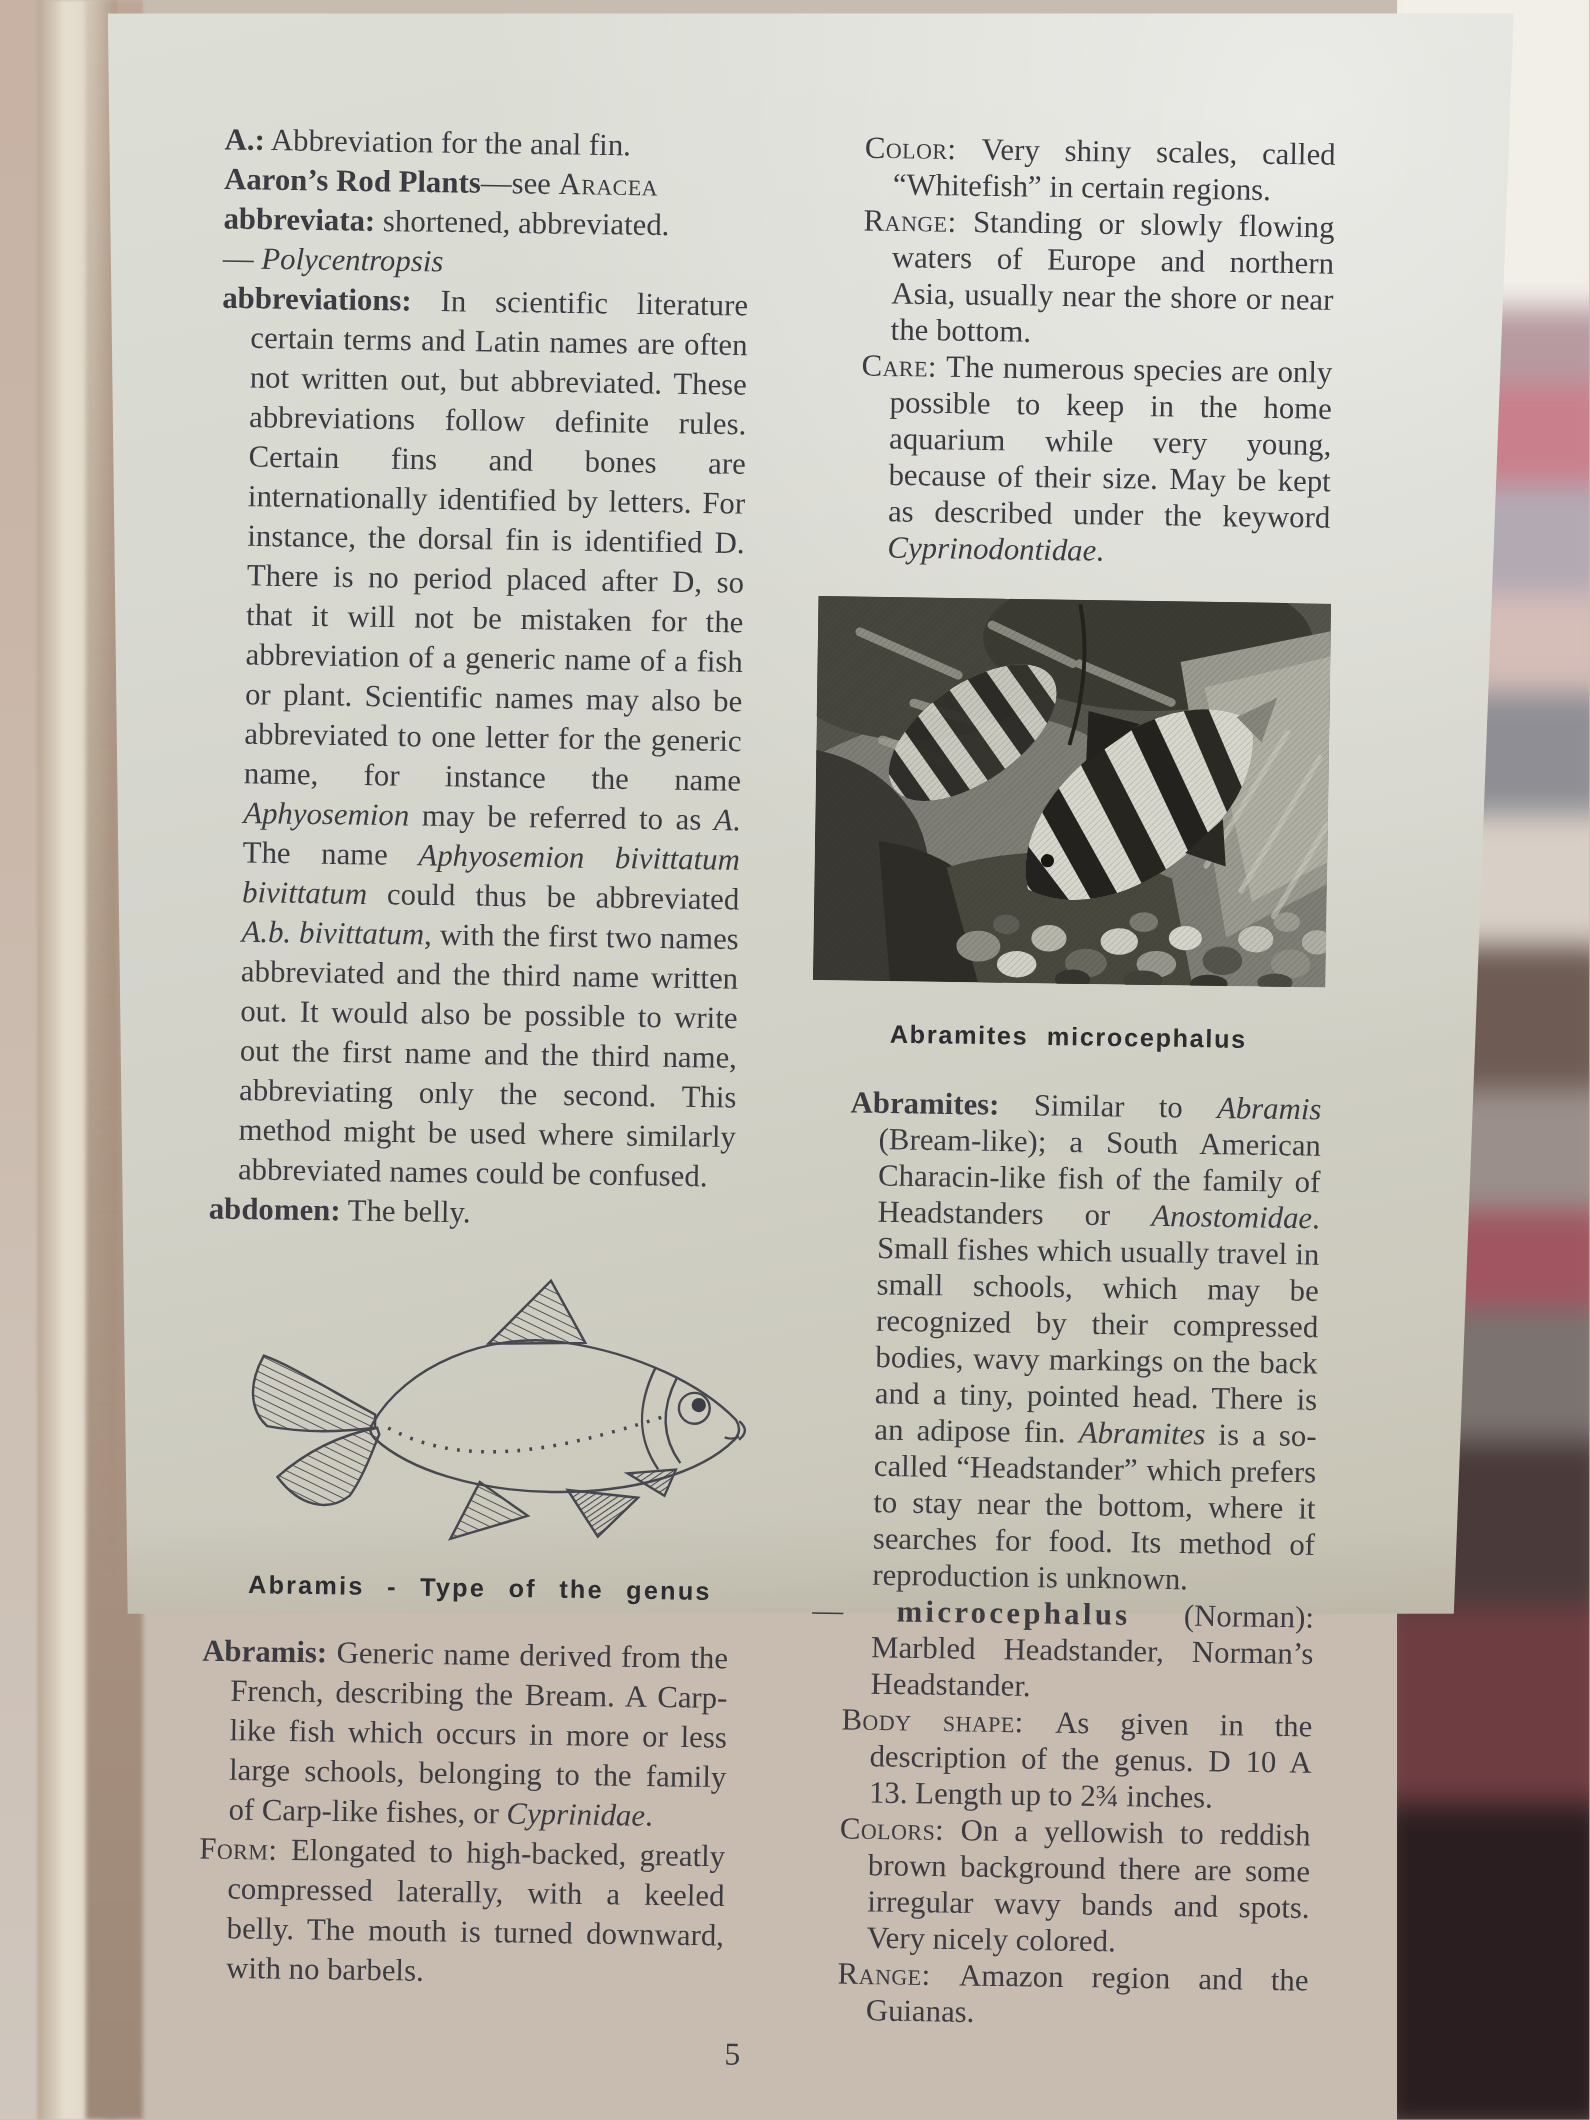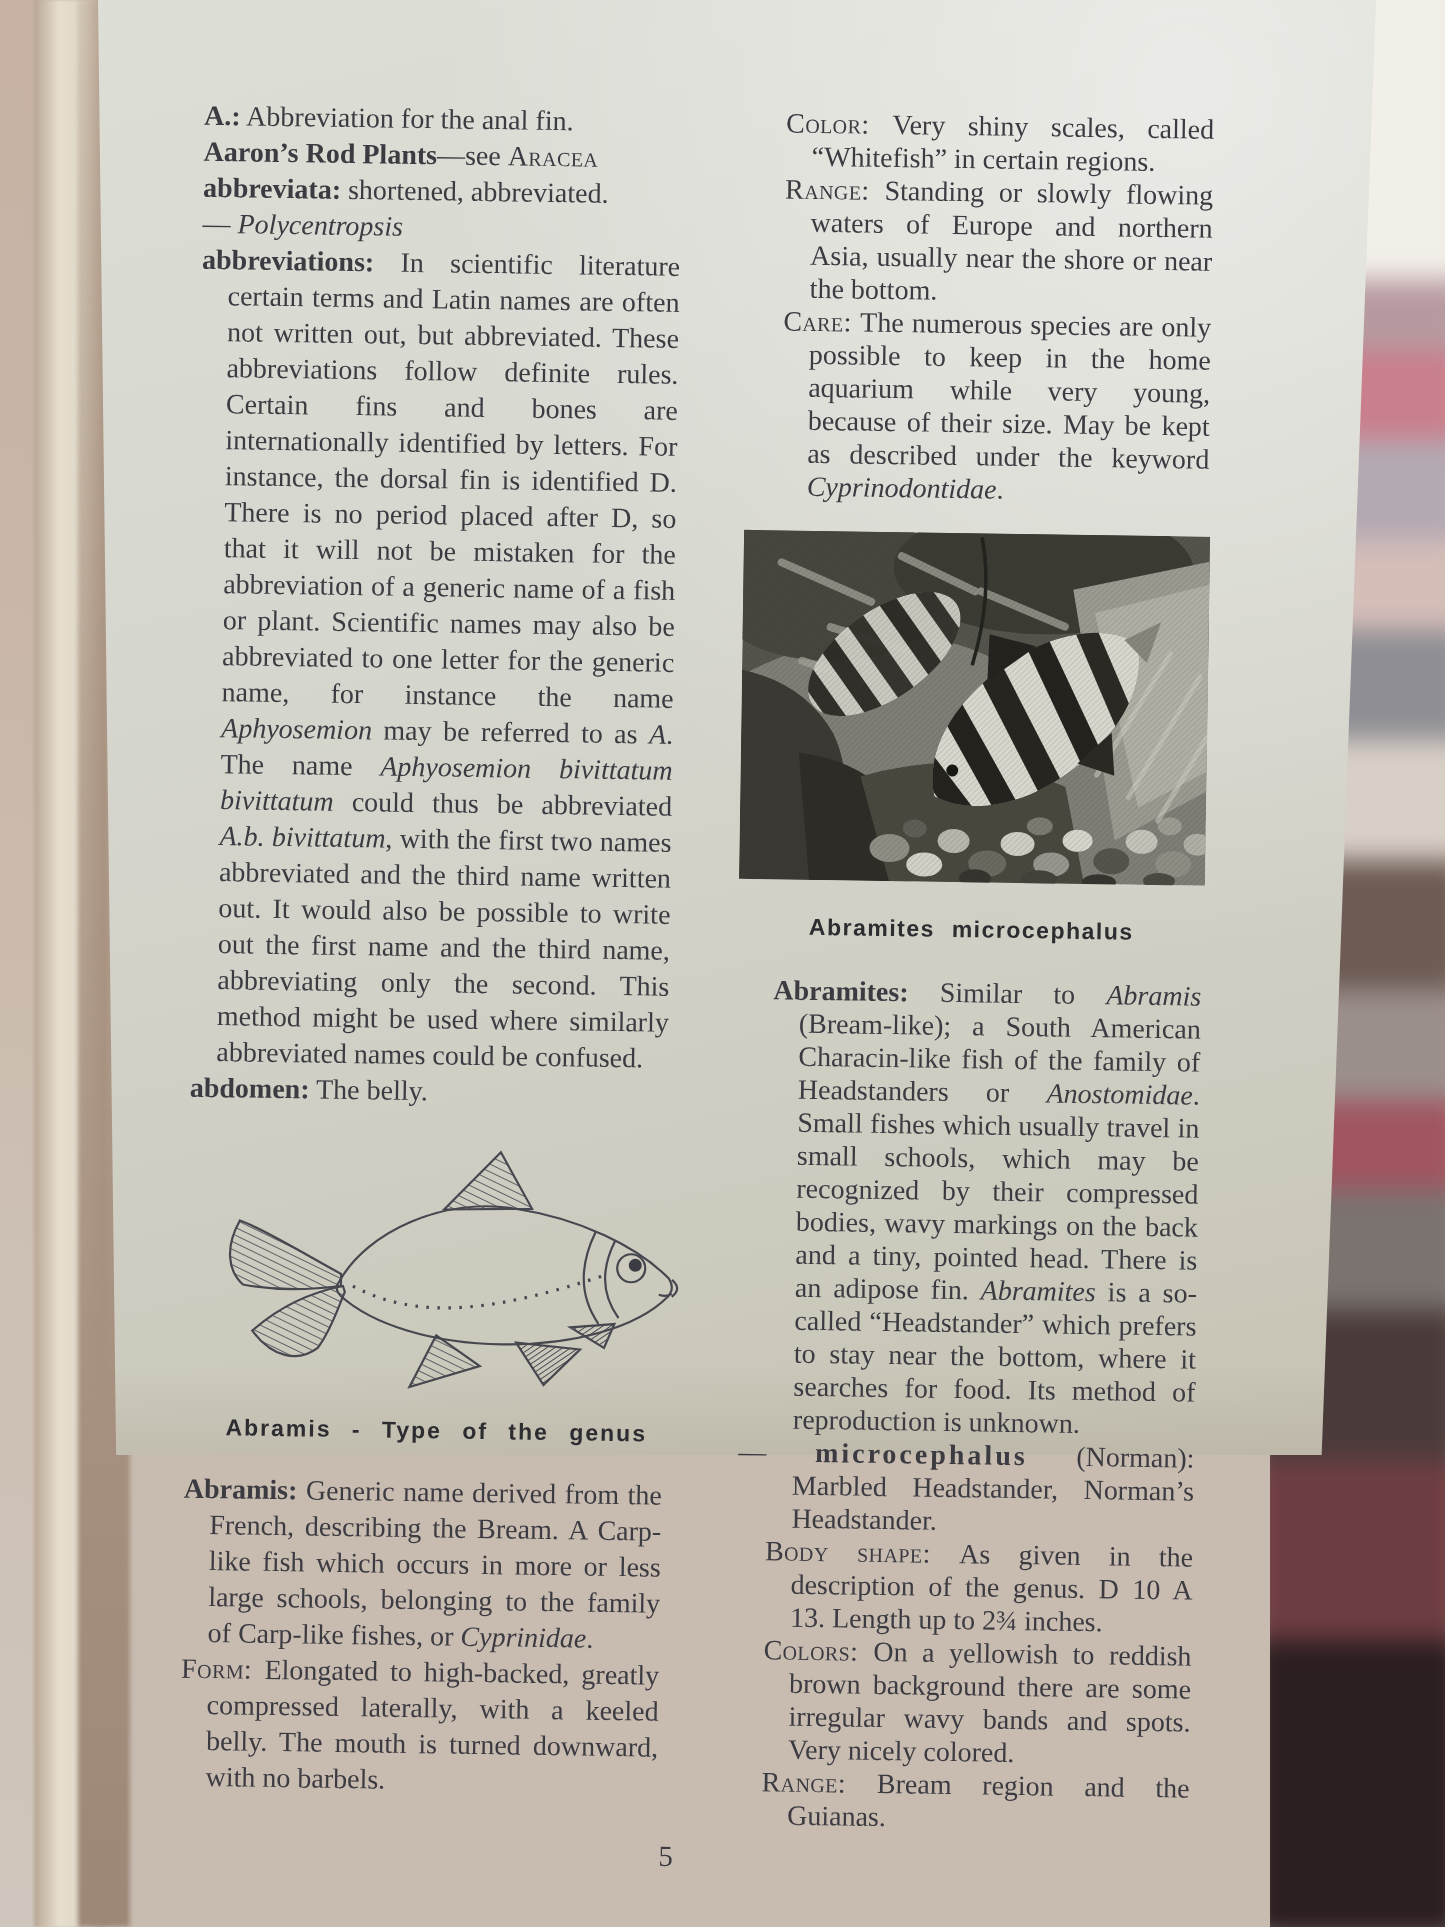--- a/index.html
+++ b/index.html
@@ -23,21 +23,21 @@
     background:linear-gradient(180deg,rgba(160,135,115,.25) 0%,rgba(160,137,118,.65) 40%,#a68f7e 75%,#9d8878 100%);
     filter:blur(2px);
   }
   .books{
     position:absolute;left:1270px;top:0;width:175px;height:100%;overflow:hidden;
   }
   .books .band{position:absolute;left:0;width:100%;}
   .books-blur{position:absolute;inset:-20px;filter:blur(13px);}
   
   .page{
-    position:absolute;left:0;top:0;width:1445px;height:1455px;
+    position:absolute;left:0;top:12px;width:1445px;height:1455px;
     clip-path:polygon(98px 0,1376px 0,1304px 1927px,122px 1927px);
     background:
       radial-gradient(ellipse at 82% 6%, rgba(255,255,255,.45) 0%, rgba(255,255,255,0) 45%),
       linear-gradient(168deg,#ddded6 0%,#d8d9d1 28%,#d3d3ca 55%,#cccabd 82%,#c6c2b3 100%);
   }
   .page::before{
     content:"";position:absolute;inset:0;
     background:linear-gradient(90deg,rgba(115,95,75,.30) 0%,rgba(115,95,75,0) 70px),
                linear-gradient(270deg,rgba(90,70,60,.20) 0%,rgba(90,70,60,0) 55px),
                linear-gradient(0deg,rgba(120,105,85,.12) 0%,rgba(120,105,85,0) 90px);
@@ -248,18 +248,18 @@
 
           <rect width="466" height="349" fill="url(#ht)"></rect>
         </svg>
         <figcaption class="caption">Abramites microcephalus</figcaption>
       </figure>
 
       <p class="entry mt" style="margin-top:30px;"><span class="b">Abramites:</span><span> Similar to </span><span class="i">Abramis</span><span> (Bream-like); a South American Characin-like fish of the family of Headstanders or </span><span class="i">Anostomidae</span><span>. Small fishes which usually travel in small schools, which may be recognized by their compressed bodies, wavy markings on the back and a tiny, pointed head. There is an adipose fin. </span><span class="i">Abramites</span><span> is a so-called “Headstander” which prefers to stay near the bottom, where it searches for food. Its method of reproduction is unknown.</span></p>
       <p class="entry hang mt"><span>— </span><span class="bsp">microcephalus</span><span> (Norman): Marbled Headstander, Norman’s Headstander.</span></p>
       <p class="entry"><span class="sc">Body shape: </span><span>As given in the description of the genus. D 10 A 13. Length up to 2¾ inches.</span></p>
       <p class="entry"><span class="sc">Colors: </span><span>On a yellowish to reddish brown background there are some irregular wavy bands and spots. Very nicely colored.</span></p>
-      <p class="entry"><span class="sc">Range: </span><span>Bream region and the Guianas.</span></p>
+      <p class="entry"><span class="sc">Range: </span><span>Amazon region and the Guianas.</span></p>
     </div>
 
     <div class="page-number">5</div>
   </div>
 </div>
 
 </body></html>

